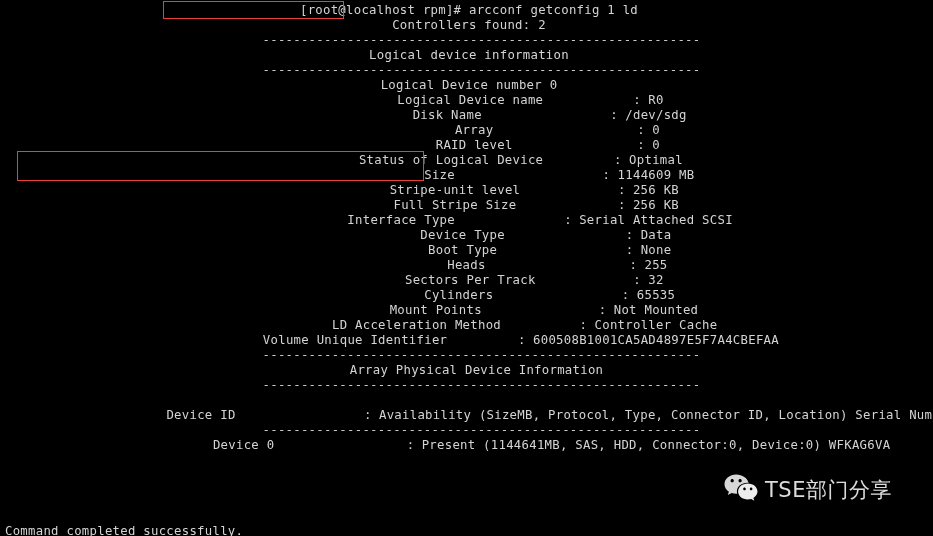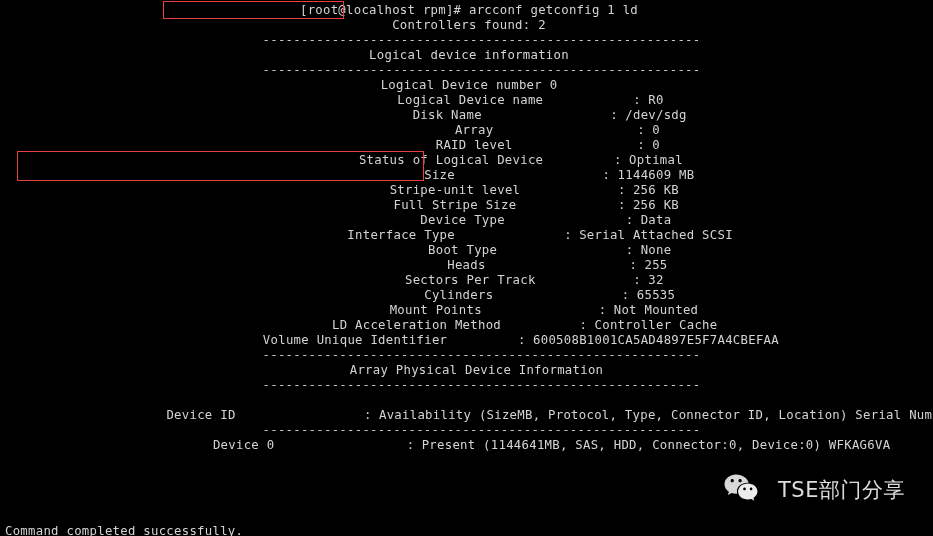--- a/index.html
+++ b/index.html
@@ -100,21 +100,21 @@
     height: 30px;
   }
 
   
   #watermark {
     position: absolute;
     left: 724px;
     top: 474px;
     display: flex;
     align-items: center;
-    gap: 20px;
+    gap: 7px;
     opacity: 0.93;
   }
   #watermark .wm-logo { display: block; }
   #watermark .wm-text {
     font-family: "DejaVu Sans", "Liberation Sans", sans-serif;
     font-size: 21px;
     color: #ededed;
     letter-spacing: 0.5px;
     line-height: 1;
     white-space: nowrap;
@@ -153,23 +153,23 @@
   <div class="kv indent2"><span class="k">RAID level</span><span class="sep">: </span><span class="v">0</span></div>
 
   <div class="kv indent2"><span class="k">Status of Logical Device</span><span class="sep">: </span><span class="v">Optimal</span></div>
 
   <div class="kv indent2"><span class="k">Size</span><span class="sep">: </span><span class="v">1144609 MB</span></div>
 
   <div class="kv indent2"><span class="k">Stripe-unit level</span><span class="sep">: </span><span class="v">256 KB</span></div>
 
   <div class="kv indent2"><span class="k">Full Stripe Size</span><span class="sep">: </span><span class="v">256 KB</span></div>
 
+  <div class="kv indent2"><span class="k">Interface Type</span><span class="sep">: </span><span class="v">Serial Attached SCSI</span></div>
+
   <div class="kv indent2"><span class="k">Device Type</span><span class="sep">: </span><span class="v">Data</span></div>
-
-  <div class="kv indent2"><span class="k">Interface Type</span><span class="sep">: </span><span class="v">Serial Attached SCSI</span></div>
 
   <div class="kv indent2"><span class="k">Boot Type</span><span class="sep">: </span><span class="v">None</span></div>
 
   <div class="kv indent2"><span class="k">Heads</span><span class="sep">: </span><span class="v">255</span></div>
 
   <div class="kv indent2"><span class="k">Sectors Per Track</span><span class="sep">: </span><span class="v">32</span></div>
 
   <div class="kv indent2"><span class="k">Cylinders</span><span class="sep">: </span><span class="v">65535</span></div>
 
 

